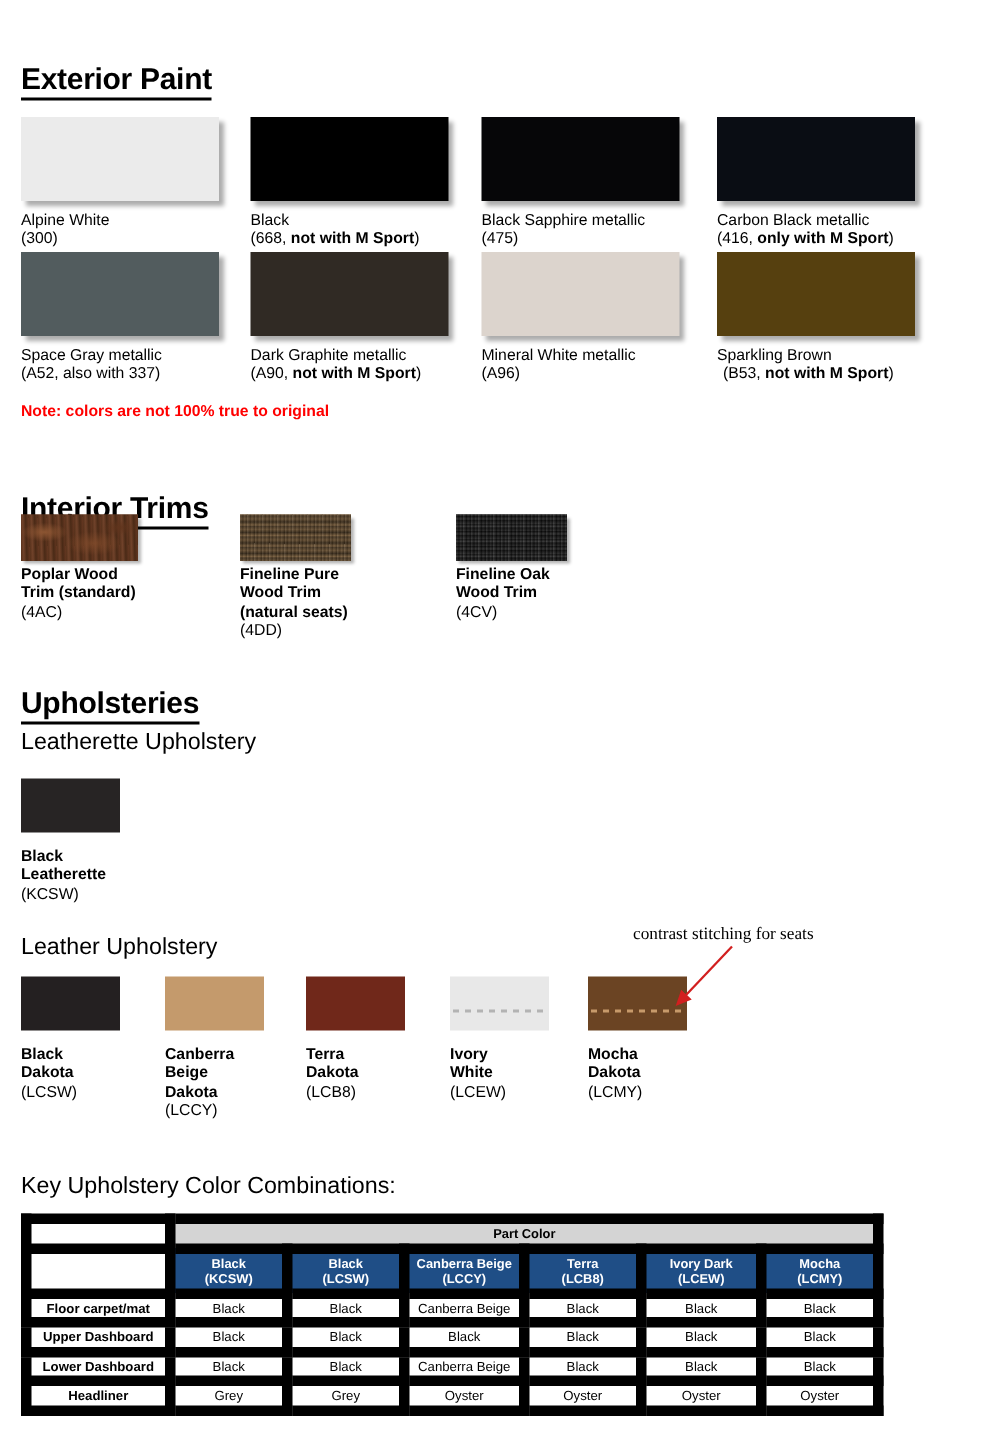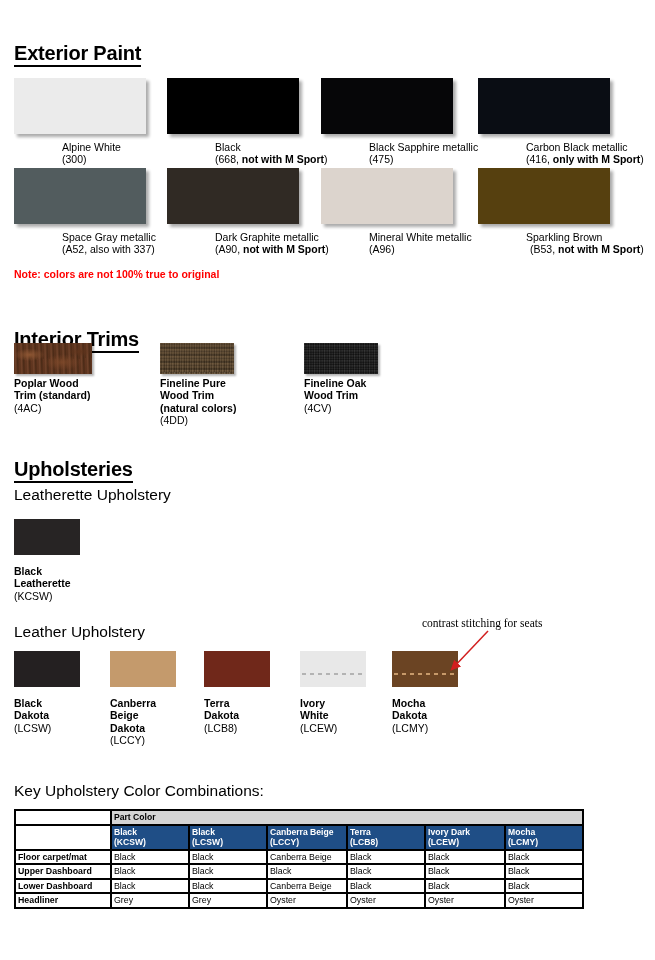--- a/index.html
+++ b/index.html
@@ -39,21 +39,20 @@
     box-shadow: 3px 3px 3px rgba(0,0,0,0.33);
   }
   .swatch-flat { position:absolute; }
 
   .cap {
     position: absolute;
     font-size: 10.5px;
     line-height: 12.4px;
     color: #000;
     white-space: nowrap;
-    margin-left: 48px;
   }
   .cap b { font-weight: bold; }
 
   .cap-bold {
     position:absolute;
     font-size: 10.5px;
     line-height: 12.4px;
     font-weight: bold;
     white-space: nowrap;
   }
@@ -108,23 +107,23 @@
     position:absolute;
     font-size: 15.5px;
   }
   table.combo {
     position:absolute;
     border-collapse: collapse;
     font-size: 8.8px;
     table-layout: fixed;
   }
   table.combo th, table.combo td {
-    border: 2px solid #000000;
+    border: 7px solid #000000;
     padding: 1px 2px;
-    text-align: left;
+    text-align: center;
     line-height: 10.5px;
     height: 12px;
   }
   th.partcolor {
     background: #d4d4d4;
     color: #000;
     font-weight: bold;
     font-size: 8.6px;
   }
   th.colhdr {
@@ -208,21 +207,21 @@
   <div class="cap-bold" style="left:14px; top:377px;">
     <div>Poplar Wood</div>
     <div>Trim (standard)</div>
     <div class="code">(4AC)</div>
   </div>
 
   <div class="swatch wood-fineline" style="left:160px; top:343px; width:74px; height:31px; box-shadow:2px 2px 2px rgba(0,0,0,.3);"></div>
   <div class="cap-bold" style="left:160px; top:377px;">
     <div>Fineline Pure</div>
     <div>Wood Trim</div>
-    <div>(natural colors)</div>
+    <div>(natural seats)</div>
     <div class="code">(4DD)</div>
   </div>
 
   <div class="swatch wood-oak" style="left:304px; top:343px; width:74px; height:31px; box-shadow:2px 2px 2px rgba(0,0,0,.3);"></div>
   <div class="cap-bold" style="left:304px; top:377px;">
     <div>Fineline Oak</div>
     <div>Wood Trim</div>
     <div class="code">(4CV)</div>
   </div>
 

